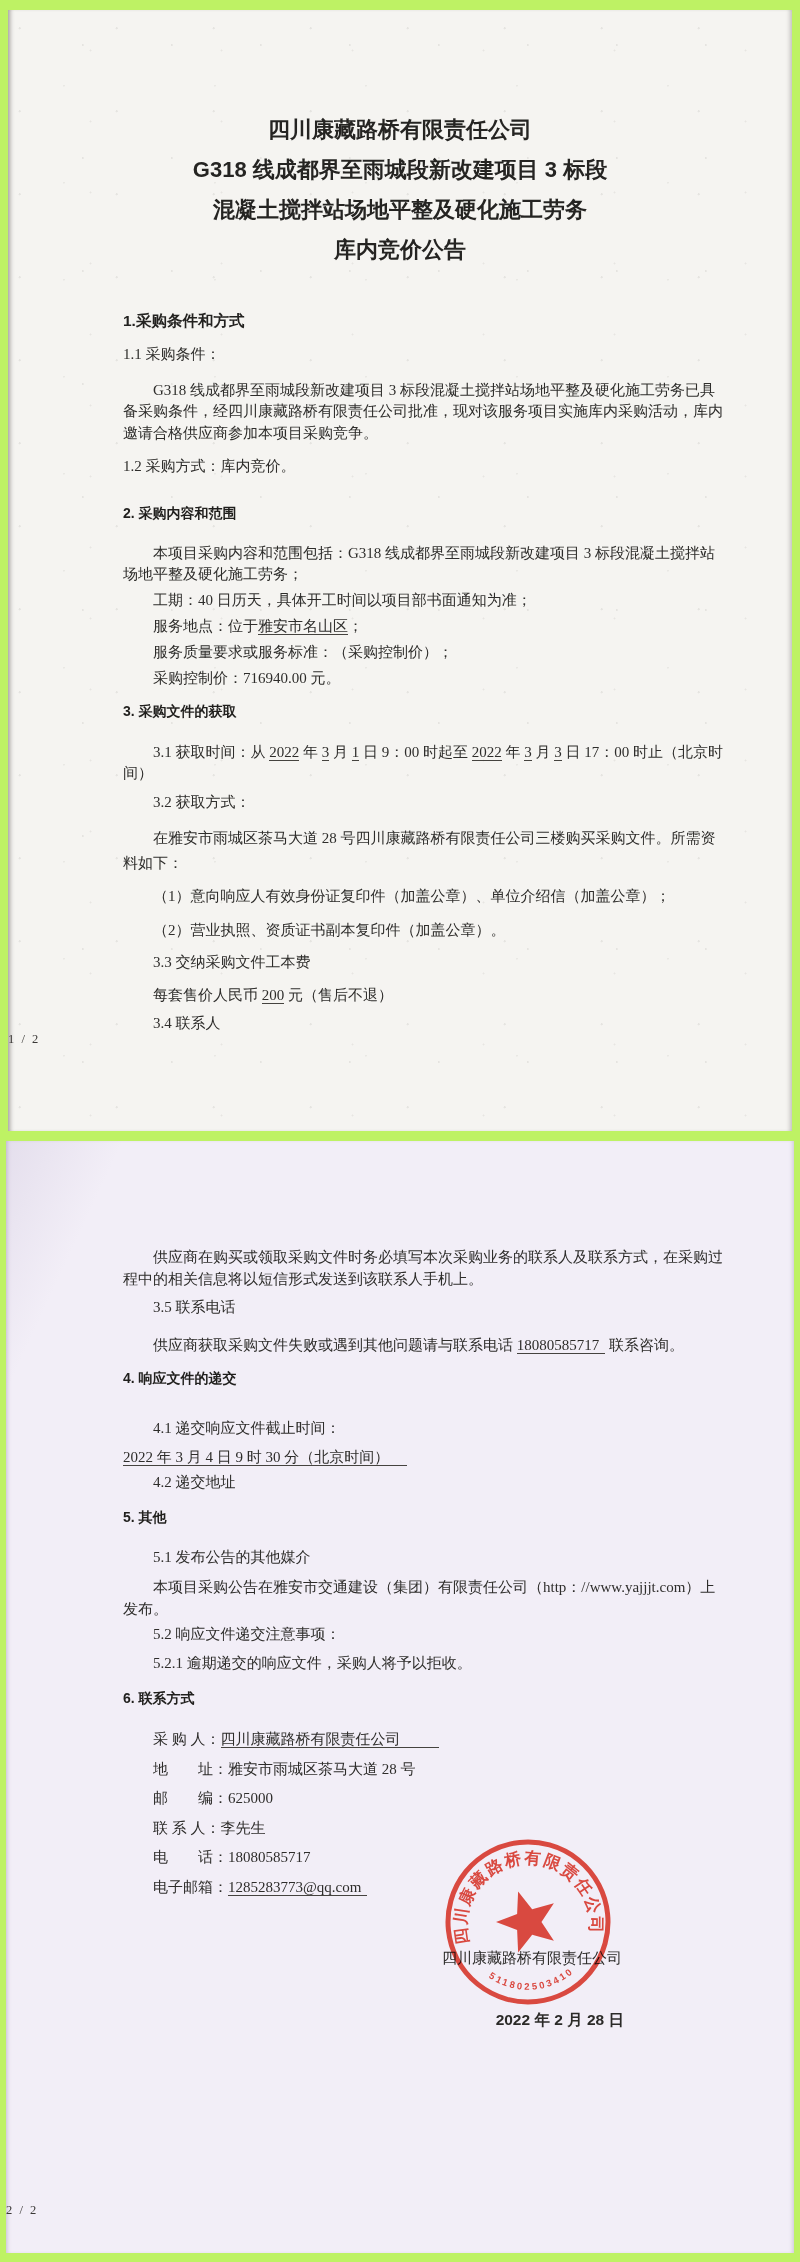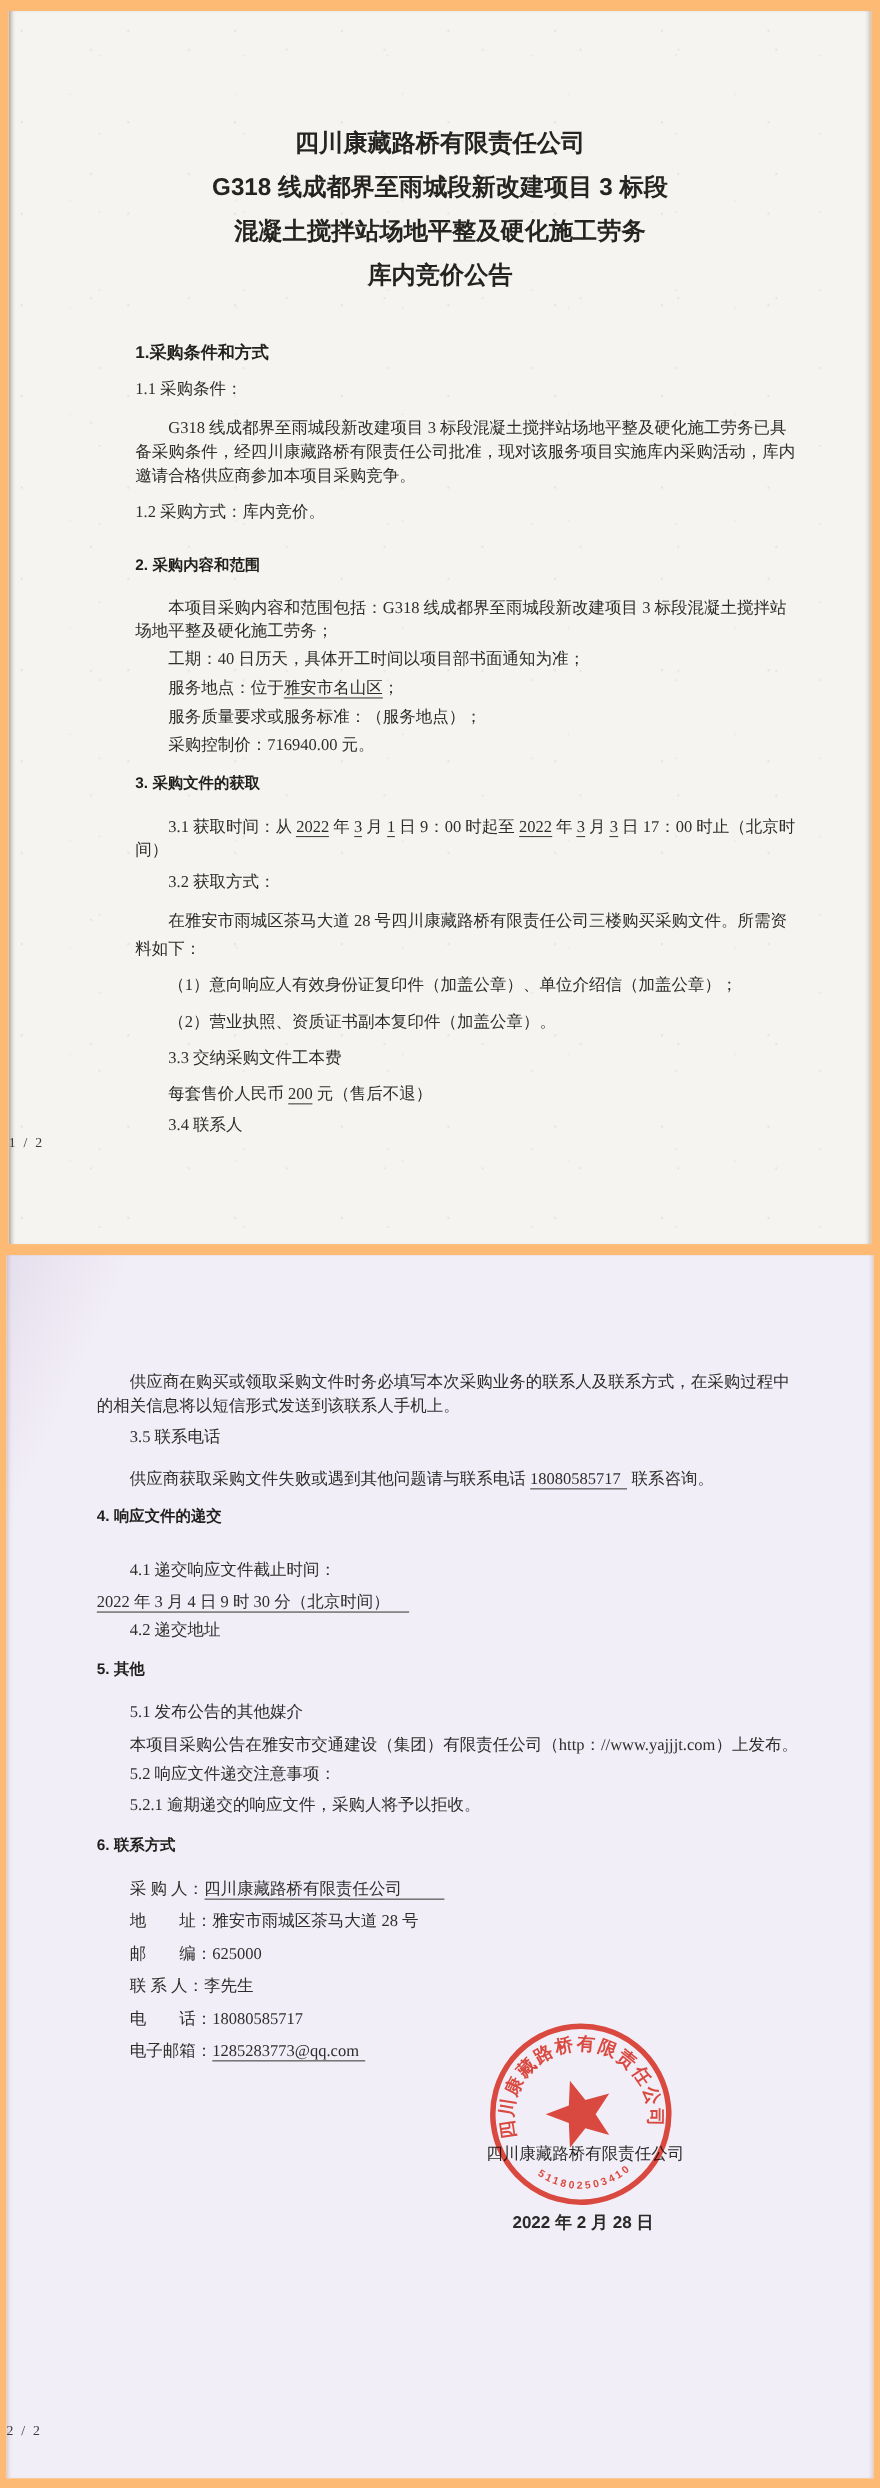--- a/index.html
+++ b/index.html
@@ -1,50 +1,50 @@
 <!DOCTYPE html>
 <html><head>
 <meta charset="utf-8">
 <style>
   html,body{margin:0;padding:0;background:#ffffff;}
-  #canvas{position:relative;width:800px;height:2262px;background:#fdba74;overflow:hidden;
+  #canvas{position:relative;width:800px;height:2262px;background:#bef264;overflow:hidden;
           font-family:"Liberation Serif","DejaVu Serif",serif;color:#2e2d2b;}
   .page{position:absolute;box-sizing:border-box;}
   #page1{left:8px;top:10px;width:784px;height:1121px;background:#f5f4f1;
          box-shadow:inset 5px 0 4px -3px rgba(95,90,85,.55), inset -5px 0 4px -3px rgba(95,90,85,.35);
          background-image:
            radial-gradient(circle at 12% 22%, rgba(90,85,80,.10) .8px, transparent 1.4px),
            radial-gradient(circle at 63% 57%, rgba(90,85,80,.09) .7px, transparent 1.3px),
            radial-gradient(circle at 84% 31%, rgba(90,85,80,.10) .7px, transparent 1.3px),
            radial-gradient(circle at 37% 78%, rgba(90,85,80,.08) .7px, transparent 1.2px);
          background-size:97px 83px,131px 71px,89px 113px,151px 97px;}
   #page2{left:6px;top:1141px;width:788px;height:1112px;background:#f2eef7;
          box-shadow:inset 4px 0 4px -3px rgba(110,100,125,.35), inset -4px 0 4px -3px rgba(110,100,125,.3);
          background-image:linear-gradient(115deg, rgba(180,168,200,.22), rgba(180,168,200,0) 9%);}
   .content1{padding:100px 62px 0 115px;}
-  .content2{padding:106px 65px 0 82px;}
+  .content2{padding:106px 65px 0 117px;}
   .title-block{margin:0 -60px 0 -113px;text-align:center;
                font-family:"Liberation Sans","DejaVu Sans",sans-serif;
                font-weight:bold;font-size:22px;line-height:40px;color:#252422;}
   .h-major{font-family:"Liberation Sans","DejaVu Sans",sans-serif;font-weight:bold;
            font-size:14px;line-height:26px;color:#201f1d;margin:22px 0 0;}
   .h-minor{font-family:"Liberation Sans","DejaVu Sans",sans-serif;font-weight:bold;
            font-size:15.5px;line-height:22px;color:#232220;margin:40px 0 0;}
   .p{font-size:15px;line-height:21.5px;margin:12px 0 0;}
   .indent{text-indent:2em;}
   .u{border-bottom:1px solid #45433f;}
   .u-ext{padding-right:38px;}
   .u-mid{padding-right:18px;}
   .u-sm{padding-right:6px;}
   .footer{position:absolute;left:0;width:100%;text-align:left;font-size:12.5px;
           letter-spacing:2px;color:#3a3836;}
   .contact-row{font-size:15px;line-height:21.5px;margin:0 0 8px;text-indent:2em;}
   .sig-company{position:absolute;left:421px;top:808px;width:210px;text-align:center;
                font-size:15px;color:#2b2a28;}
-  .sig-date{position:absolute;left:419px;top:869px;width:210px;text-align:center;
+  .sig-date{position:absolute;left:408px;top:869px;width:210px;text-align:right;
             font-size:15.5px;font-weight:bold;color:#2b2a28;
             font-family:"Liberation Sans","DejaVu Sans",sans-serif;}
   .stamp{position:absolute;left:432px;top:691px;width:180px;height:180px;
          opacity:.88;mix-blend-mode:multiply;}
   .stamp svg text{font-family:"Liberation Sans","DejaVu Sans",sans-serif;font-weight:bold;}
 </style>
 </head>
 <body>
 
 <div id="canvas">
@@ -61,21 +61,21 @@
 
       <div class="h-minor">1.采购条件和方式</div>
       <div class="p" style="margin-top:12px;">1.1 采购条件：</div>
       <div class="p indent" style="margin-top:14px;">G318 线成都界至雨城段新改建项目 3 标段混凝土搅拌站场地平整及硬化施工劳务已具备采购条件，经四川康藏路桥有限责任公司批准，现对该服务项目实施库内采购活动，库内邀请合格供应商参加本项目采购竞争。</div>
       <div class="p" style="margin-top:12px;">1.2 采购方式：库内竞价。</div>
 
       <div class="h-major">2. 采购内容和范围</div>
       <div class="p indent" style="margin-top:17px;line-height:21px;">本项目采购内容和范围包括：G318 线成都界至雨城段新改建项目 3 标段混凝土搅拌站场地平整及硬化施工劳务；</div>
       <div class="p indent" style="margin-top:5px;line-height:21px;">工期：40 日历天，具体开工时间以项目部书面通知为准；</div>
       <div class="p indent" style="margin-top:5px;line-height:21px;"><span>服务地点：位于</span><span class="u">雅安市名山区</span><span>；</span></div>
-      <div class="p indent" style="margin-top:5px;line-height:21px;">服务质量要求或服务标准：（服务地点）；</div>
+      <div class="p indent" style="margin-top:5px;line-height:21px;">服务质量要求或服务标准：（采购控制价）；</div>
       <div class="p indent" style="margin-top:5px;line-height:21px;">采购控制价：716940.00 元。</div>
 
       <div class="h-major" style="margin-top:9px;">3. 采购文件的获取</div>
       <div class="p indent" style="margin-top:18px;"><span>3.1 获取时间：从 </span><span class="u">2022</span><span> 年 </span><span class="u">3</span><span> 月 </span><span class="u">1</span><span> 日 9：00 时起至 </span><span class="u">2022</span><span> 年 </span><span class="u">3</span><span> 月 </span><span class="u">3</span><span> 日 17：00 时止（北京时间）</span></div>
       <div class="p indent" style="margin-top:7px;">3.2 获取方式：</div>
       <div class="p indent" style="margin-top:13px;line-height:25px;">在雅安市雨城区茶马大道 28 号四川康藏路桥有限责任公司三楼购买采购文件。所需资料如下：</div>
       <div class="p indent" style="margin-top:10px;">（1）意向响应人有效身份证复印件（加盖公章）、单位介绍信（加盖公章）；</div>
       <div class="p indent" style="margin-top:12px;">（2）营业执照、资质证书副本复印件（加盖公章）。</div>
       <div class="p indent" style="margin-top:11px;">3.3 交纳采购文件工本费</div>
       <div class="p indent" style="margin-top:11px;"><span>每套售价人民币 </span><span class="u">200</span><span> 元（售后不退）</span></div>

